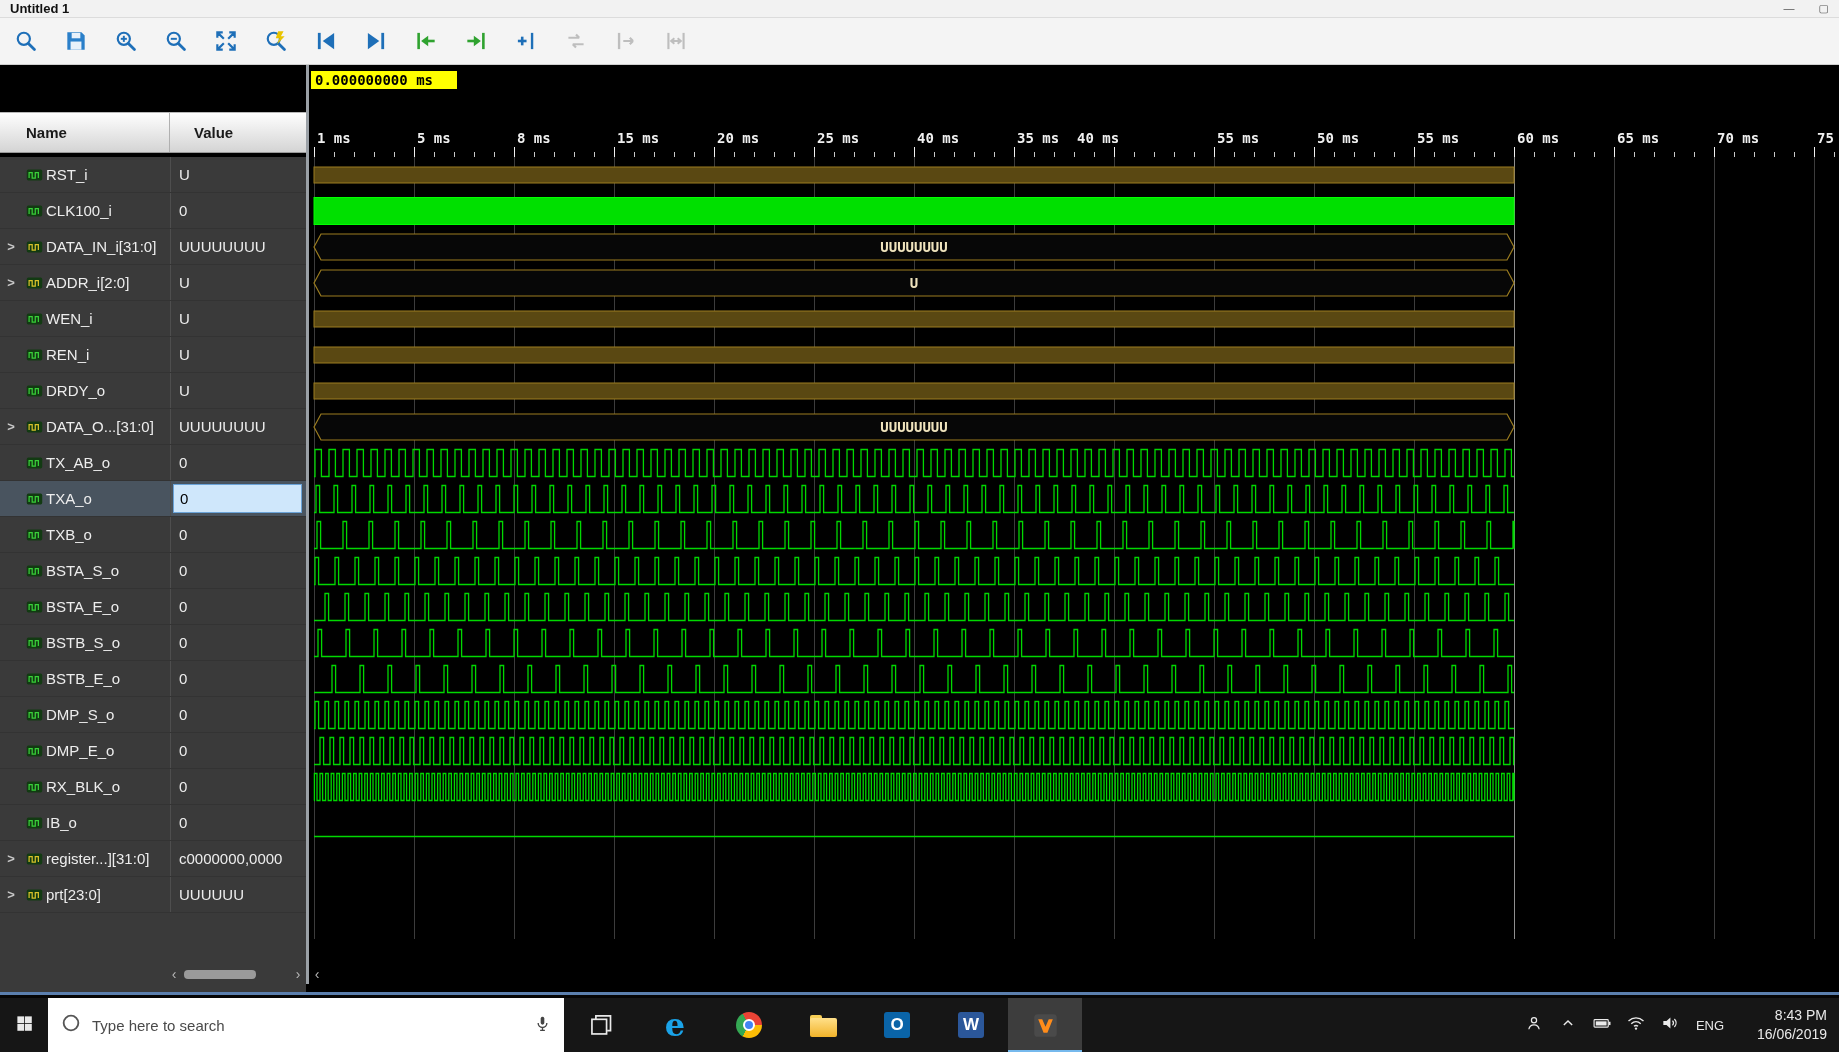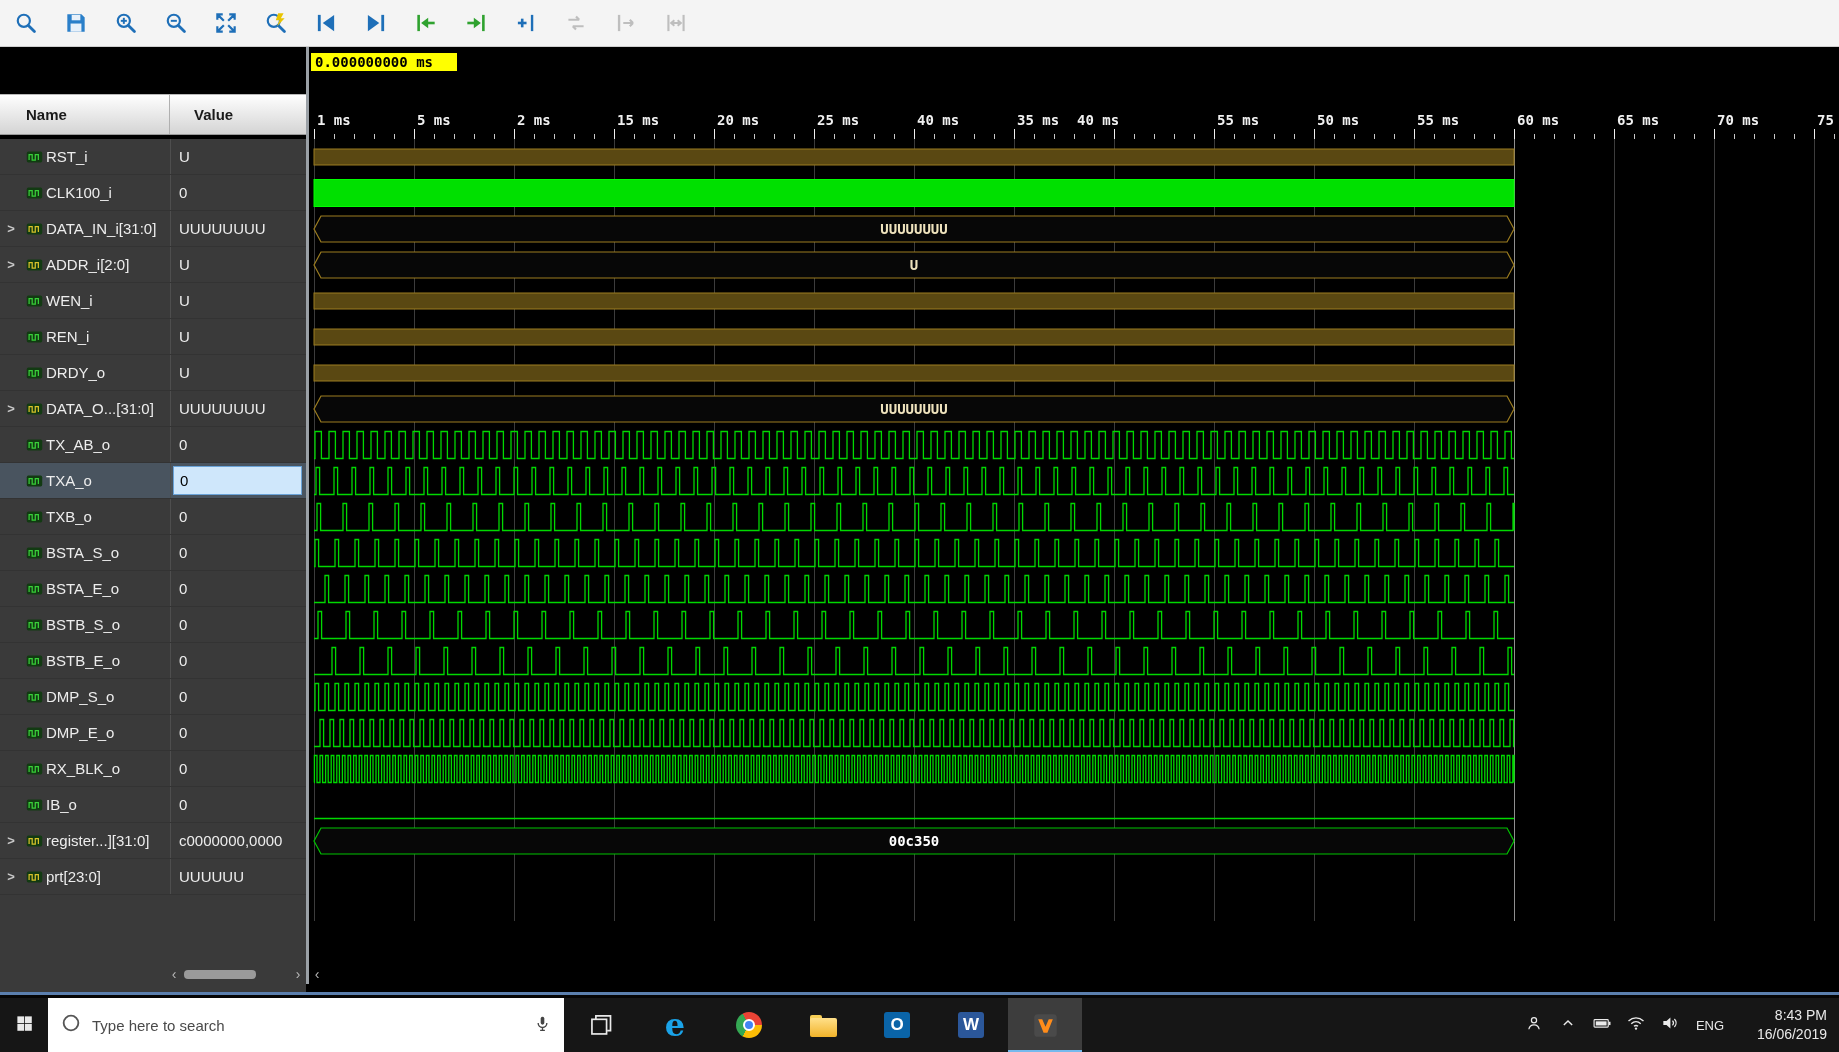--- a/index.html
+++ b/index.html
@@ -98,20 +98,27 @@
   .tray-btn{width:34px;height:54px;display:flex;align-items:center;justify-content:center}
   .tray-btn svg{width:20px;height:20px}
   .lang{width:46px;text-align:center;font-size:13px}
   .clock{width:106px;padding-right:12px;display:flex;flex-direction:column;justify-content:center;align-items:flex-end;font-size:14px;line-height:1.35}
 </style>
 </head>
 <body>
 
 <div class="screen">
 
+  <div class="titlebar">
+    <span class="title">Untitled 1</span>
+    <div class="win-controls">
+      <span>—</span>
+      <span>▢</span>
+    </div>
+  </div>
 
   <div class="toolbar" id="toolbar">
       <div class="tb-btn">
         <svg viewBox="0 0 24 24" xmlns="http://www.w3.org/2000/svg">
           <circle cx="10" cy="10" r="5.6" fill="none" stroke="#1e6fb8" stroke-width="2"></circle>
           <line x1="14.2" y1="14.2" x2="19.8" y2="19.8" stroke="#1e6fb8" stroke-width="2.6" stroke-linecap="round"></line>
         </svg>
       </div>
       <div class="tb-btn">
         <svg viewBox="0 0 24 24" xmlns="http://www.w3.org/2000/svg">
@@ -501,21 +508,21 @@
               <span class="ruler-tick" style="left:25px"></span>
               <span class="ruler-tick" style="left:45px"></span>
               <span class="ruler-tick" style="left:65px"></span>
               <span class="ruler-tick" style="left:85px"></span>
               <span class="ruler-label" style="left:108px">5 ms</span>
               <span class="ruler-tick major" style="left:105px"></span>
               <span class="ruler-tick" style="left:125px"></span>
               <span class="ruler-tick" style="left:145px"></span>
               <span class="ruler-tick" style="left:165px"></span>
               <span class="ruler-tick" style="left:185px"></span>
-              <span class="ruler-label" style="left:208px">2 ms</span>
+              <span class="ruler-label" style="left:208px">8 ms</span>
               <span class="ruler-tick major" style="left:205px"></span>
               <span class="ruler-tick" style="left:225px"></span>
               <span class="ruler-tick" style="left:245px"></span>
               <span class="ruler-tick" style="left:265px"></span>
               <span class="ruler-tick" style="left:285px"></span>
               <span class="ruler-label" style="left:308px">15 ms</span>
               <span class="ruler-tick major" style="left:305px"></span>
               <span class="ruler-tick" style="left:325px"></span>
               <span class="ruler-tick" style="left:345px"></span>
               <span class="ruler-tick" style="left:365px"></span>
@@ -702,26 +709,20 @@
             <div class="wave-row">
               <svg width="1530" height="36" xmlns="http://www.w3.org/2000/svg">
                 <path d="M5 31.5L5.4 31.5L5.4 4.5L8.0 4.5L8.0 31.5L11.0 31.5L11.0 4.5L13.6 4.5L13.6 31.5L16.6 31.5L16.6 4.5L19.2 4.5L19.2 31.5L22.2 31.5L22.2 4.5L24.8 4.5L24.8 31.5L27.8 31.5L27.8 4.5L30.4 4.5L30.4 31.5L33.4 31.5L33.4 4.5L36.0 4.5L36.0 31.5L39.0 31.5L39.0 4.5L41.6 4.5L41.6 31.5L44.6 31.5L44.6 4.5L47.2 4.5L47.2 31.5L50.2 31.5L50.2 4.5L52.8 4.5L52.8 31.5L55.8 31.5L55.8 4.5L58.4 4.5L58.4 31.5L61.4 31.5L61.4 4.5L64.0 4.5L64.0 31.5L67.0 31.5L67.0 4.5L69.6 4.5L69.6 31.5L72.6 31.5L72.6 4.5L75.2 4.5L75.2 31.5L78.2 31.5L78.2 4.5L80.8 4.5L80.8 31.5L83.8 31.5L83.8 4.5L86.4 4.5L86.4 31.5L89.4 31.5L89.4 4.5L92.0 4.5L92.0 31.5L95.0 31.5L95.0 4.5L97.6 4.5L97.6 31.5L100.6 31.5L100.6 4.5L103.2 4.5L103.2 31.5L106.2 31.5L106.2 4.5L108.8 4.5L108.8 31.5L111.8 31.5L111.8 4.5L114.4 4.5L114.4 31.5L117.4 31.5L117.4 4.5L120.0 4.5L120.0 31.5L123.0 31.5L123.0 4.5L125.6 4.5L125.6 31.5L128.6 31.5L128.6 4.5L131.2 4.5L131.2 31.5L134.2 31.5L134.2 4.5L136.8 4.5L136.8 31.5L139.8 31.5L139.8 4.5L142.4 4.5L142.4 31.5L145.4 31.5L145.4 4.5L148.0 4.5L148.0 31.5L151.0 31.5L151.0 4.5L153.6 4.5L153.6 31.5L156.6 31.5L156.6 4.5L159.2 4.5L159.2 31.5L162.2 31.5L162.2 4.5L164.8 4.5L164.8 31.5L167.8 31.5L167.8 4.5L170.4 4.5L170.4 31.5L173.4 31.5L173.4 4.5L176.0 4.5L176.0 31.5L179.0 31.5L179.0 4.5L181.6 4.5L181.6 31.5L184.6 31.5L184.6 4.5L187.2 4.5L187.2 31.5L190.2 31.5L190.2 4.5L192.8 4.5L192.8 31.5L195.8 31.5L195.8 4.5L198.4 4.5L198.4 31.5L201.4 31.5L201.4 4.5L204.0 4.5L204.0 31.5L207.0 31.5L207.0 4.5L209.6 4.5L209.6 31.5L212.6 31.5L212.6 4.5L215.2 4.5L215.2 31.5L218.2 31.5L218.2 4.5L220.8 4.5L220.8 31.5L223.8 31.5L223.8 4.5L226.4 4.5L226.4 31.5L229.4 31.5L229.4 4.5L232.0 4.5L232.0 31.5L235.0 31.5L235.0 4.5L237.6 4.5L237.6 31.5L240.6 31.5L240.6 4.5L243.2 4.5L243.2 31.5L246.2 31.5L246.2 4.5L248.8 4.5L248.8 31.5L251.8 31.5L251.8 4.5L254.4 4.5L254.4 31.5L257.4 31.5L257.4 4.5L260.0 4.5L260.0 31.5L263.0 31.5L263.0 4.5L265.6 4.5L265.6 31.5L268.6 31.5L268.6 4.5L271.2 4.5L271.2 31.5L274.2 31.5L274.2 4.5L276.8 4.5L276.8 31.5L279.8 31.5L279.8 4.5L282.4 4.5L282.4 31.5L285.4 31.5L285.4 4.5L288.0 4.5L288.0 31.5L291.0 31.5L291.0 4.5L293.6 4.5L293.6 31.5L296.6 31.5L296.6 4.5L299.2 4.5L299.2 31.5L302.2 31.5L302.2 4.5L304.8 4.5L304.8 31.5L307.8 31.5L307.8 4.5L310.4 4.5L310.4 31.5L313.4 31.5L313.4 4.5L316.0 4.5L316.0 31.5L319.0 31.5L319.0 4.5L321.6 4.5L321.6 31.5L324.6 31.5L324.6 4.5L327.2 4.5L327.2 31.5L330.2 31.5L330.2 4.5L332.8 4.5L332.8 31.5L335.8 31.5L335.8 4.5L338.4 4.5L338.4 31.5L341.4 31.5L341.4 4.5L344.0 4.5L344.0 31.5L347.0 31.5L347.0 4.5L349.6 4.5L349.6 31.5L352.6 31.5L352.6 4.5L355.2 4.5L355.2 31.5L358.2 31.5L358.2 4.5L360.8 4.5L360.8 31.5L363.8 31.5L363.8 4.5L366.4 4.5L366.4 31.5L369.4 31.5L369.4 4.5L372.0 4.5L372.0 31.5L375.0 31.5L375.0 4.5L377.6 4.5L377.6 31.5L380.6 31.5L380.6 4.5L383.2 4.5L383.2 31.5L386.2 31.5L386.2 4.5L388.8 4.5L388.8 31.5L391.8 31.5L391.8 4.5L394.4 4.5L394.4 31.5L397.4 31.5L397.4 4.5L400.0 4.5L400.0 31.5L403.0 31.5L403.0 4.5L405.6 4.5L405.6 31.5L408.6 31.5L408.6 4.5L411.2 4.5L411.2 31.5L414.2 31.5L414.2 4.5L416.8 4.5L416.8 31.5L419.8 31.5L419.8 4.5L422.4 4.5L422.4 31.5L425.4 31.5L425.4 4.5L428.0 4.5L428.0 31.5L431.0 31.5L431.0 4.5L433.6 4.5L433.6 31.5L436.6 31.5L436.6 4.5L439.2 4.5L439.2 31.5L442.2 31.5L442.2 4.5L444.8 4.5L444.8 31.5L447.8 31.5L447.8 4.5L450.4 4.5L450.4 31.5L453.4 31.5L453.4 4.5L456.0 4.5L456.0 31.5L459.0 31.5L459.0 4.5L461.6 4.5L461.6 31.5L464.6 31.5L464.6 4.5L467.2 4.5L467.2 31.5L470.2 31.5L470.2 4.5L472.8 4.5L472.8 31.5L475.8 31.5L475.8 4.5L478.4 4.5L478.4 31.5L481.4 31.5L481.4 4.5L484.0 4.5L484.0 31.5L487.0 31.5L487.0 4.5L489.6 4.5L489.6 31.5L492.6 31.5L492.6 4.5L495.2 4.5L495.2 31.5L498.2 31.5L498.2 4.5L500.8 4.5L500.8 31.5L503.8 31.5L503.8 4.5L506.4 4.5L506.4 31.5L509.4 31.5L509.4 4.5L512.0 4.5L512.0 31.5L515.0 31.5L515.0 4.5L517.6 4.5L517.6 31.5L520.6 31.5L520.6 4.5L523.2 4.5L523.2 31.5L526.2 31.5L526.2 4.5L528.8 4.5L528.8 31.5L531.8 31.5L531.8 4.5L534.4 4.5L534.4 31.5L537.4 31.5L537.4 4.5L540.0 4.5L540.0 31.5L543.0 31.5L543.0 4.5L545.6 4.5L545.6 31.5L548.6 31.5L548.6 4.5L551.2 4.5L551.2 31.5L554.2 31.5L554.2 4.5L556.8 4.5L556.8 31.5L559.8 31.5L559.8 4.5L562.4 4.5L562.4 31.5L565.4 31.5L565.4 4.5L568.0 4.5L568.0 31.5L571.0 31.5L571.0 4.5L573.6 4.5L573.6 31.5L576.6 31.5L576.6 4.5L579.2 4.5L579.2 31.5L582.2 31.5L582.2 4.5L584.8 4.5L584.8 31.5L587.8 31.5L587.8 4.5L590.4 4.5L590.4 31.5L593.4 31.5L593.4 4.5L596.0 4.5L596.0 31.5L599.0 31.5L599.0 4.5L601.6 4.5L601.6 31.5L604.6 31.5L604.6 4.5L607.2 4.5L607.2 31.5L610.2 31.5L610.2 4.5L612.8 4.5L612.8 31.5L615.8 31.5L615.8 4.5L618.4 4.5L618.4 31.5L621.4 31.5L621.4 4.5L624.0 4.5L624.0 31.5L627.0 31.5L627.0 4.5L629.6 4.5L629.6 31.5L632.6 31.5L632.6 4.5L635.2 4.5L635.2 31.5L638.2 31.5L638.2 4.5L640.8 4.5L640.8 31.5L643.8 31.5L643.8 4.5L646.4 4.5L646.4 31.5L649.4 31.5L649.4 4.5L652.0 4.5L652.0 31.5L655.0 31.5L655.0 4.5L657.6 4.5L657.6 31.5L660.6 31.5L660.6 4.5L663.2 4.5L663.2 31.5L666.2 31.5L666.2 4.5L668.8 4.5L668.8 31.5L671.8 31.5L671.8 4.5L674.4 4.5L674.4 31.5L677.4 31.5L677.4 4.5L680.0 4.5L680.0 31.5L683.0 31.5L683.0 4.5L685.6 4.5L685.6 31.5L688.6 31.5L688.6 4.5L691.2 4.5L691.2 31.5L694.2 31.5L694.2 4.5L696.8 4.5L696.8 31.5L699.8 31.5L699.8 4.5L702.4 4.5L702.4 31.5L705.4 31.5L705.4 4.5L708.0 4.5L708.0 31.5L711.0 31.5L711.0 4.5L713.6 4.5L713.6 31.5L716.6 31.5L716.6 4.5L719.2 4.5L719.2 31.5L722.2 31.5L722.2 4.5L724.8 4.5L724.8 31.5L727.8 31.5L727.8 4.5L730.4 4.5L730.4 31.5L733.4 31.5L733.4 4.5L736.0 4.5L736.0 31.5L739.0 31.5L739.0 4.5L741.6 4.5L741.6 31.5L744.6 31.5L744.6 4.5L747.2 4.5L747.2 31.5L750.2 31.5L750.2 4.5L752.8 4.5L752.8 31.5L755.8 31.5L755.8 4.5L758.4 4.5L758.4 31.5L761.4 31.5L761.4 4.5L764.0 4.5L764.0 31.5L767.0 31.5L767.0 4.5L769.6 4.5L769.6 31.5L772.6 31.5L772.6 4.5L775.2 4.5L775.2 31.5L778.2 31.5L778.2 4.5L780.8 4.5L780.8 31.5L783.8 31.5L783.8 4.5L786.4 4.5L786.4 31.5L789.4 31.5L789.4 4.5L792.0 4.5L792.0 31.5L795.0 31.5L795.0 4.5L797.6 4.5L797.6 31.5L800.6 31.5L800.6 4.5L803.2 4.5L803.2 31.5L806.2 31.5L806.2 4.5L808.8 4.5L808.8 31.5L811.8 31.5L811.8 4.5L814.4 4.5L814.4 31.5L817.4 31.5L817.4 4.5L820.0 4.5L820.0 31.5L823.0 31.5L823.0 4.5L825.6 4.5L825.6 31.5L828.6 31.5L828.6 4.5L831.2 4.5L831.2 31.5L834.2 31.5L834.2 4.5L836.8 4.5L836.8 31.5L839.8 31.5L839.8 4.5L842.4 4.5L842.4 31.5L845.4 31.5L845.4 4.5L848.0 4.5L848.0 31.5L851.0 31.5L851.0 4.5L853.6 4.5L853.6 31.5L856.6 31.5L856.6 4.5L859.2 4.5L859.2 31.5L862.2 31.5L862.2 4.5L864.8 4.5L864.8 31.5L867.8 31.5L867.8 4.5L870.4 4.5L870.4 31.5L873.4 31.5L873.4 4.5L876.0 4.5L876.0 31.5L879.0 31.5L879.0 4.5L881.6 4.5L881.6 31.5L884.6 31.5L884.6 4.5L887.2 4.5L887.2 31.5L890.2 31.5L890.2 4.5L892.8 4.5L892.8 31.5L895.8 31.5L895.8 4.5L898.4 4.5L898.4 31.5L901.4 31.5L901.4 4.5L904.0 4.5L904.0 31.5L907.0 31.5L907.0 4.5L909.6 4.5L909.6 31.5L912.6 31.5L912.6 4.5L915.2 4.5L915.2 31.5L918.2 31.5L918.2 4.5L920.8 4.5L920.8 31.5L923.8 31.5L923.8 4.5L926.4 4.5L926.4 31.5L929.4 31.5L929.4 4.5L932.0 4.5L932.0 31.5L935.0 31.5L935.0 4.5L937.6 4.5L937.6 31.5L940.6 31.5L940.6 4.5L943.2 4.5L943.2 31.5L946.2 31.5L946.2 4.5L948.8 4.5L948.8 31.5L951.8 31.5L951.8 4.5L954.4 4.5L954.4 31.5L957.4 31.5L957.4 4.5L960.0 4.5L960.0 31.5L963.0 31.5L963.0 4.5L965.6 4.5L965.6 31.5L968.6 31.5L968.6 4.5L971.2 4.5L971.2 31.5L974.2 31.5L974.2 4.5L976.8 4.5L976.8 31.5L979.8 31.5L979.8 4.5L982.4 4.5L982.4 31.5L985.4 31.5L985.4 4.5L988.0 4.5L988.0 31.5L991.0 31.5L991.0 4.5L993.6 4.5L993.6 31.5L996.6 31.5L996.6 4.5L999.2 4.5L999.2 31.5L1002.2 31.5L1002.2 4.5L1004.8 4.5L1004.8 31.5L1007.8 31.5L1007.8 4.5L1010.4 4.5L1010.4 31.5L1013.4 31.5L1013.4 4.5L1016.0 4.5L1016.0 31.5L1019.0 31.5L1019.0 4.5L1021.6 4.5L1021.6 31.5L1024.6 31.5L1024.6 4.5L1027.2 4.5L1027.2 31.5L1030.2 31.5L1030.2 4.5L1032.8 4.5L1032.8 31.5L1035.8 31.5L1035.8 4.5L1038.4 4.5L1038.4 31.5L1041.4 31.5L1041.4 4.5L1044.0 4.5L1044.0 31.5L1047.0 31.5L1047.0 4.5L1049.6 4.5L1049.6 31.5L1052.6 31.5L1052.6 4.5L1055.2 4.5L1055.2 31.5L1058.2 31.5L1058.2 4.5L1060.8 4.5L1060.8 31.5L1063.8 31.5L1063.8 4.5L1066.4 4.5L1066.4 31.5L1069.4 31.5L1069.4 4.5L1072.0 4.5L1072.0 31.5L1075.0 31.5L1075.0 4.5L1077.6 4.5L1077.6 31.5L1080.6 31.5L1080.6 4.5L1083.2 4.5L1083.2 31.5L1086.2 31.5L1086.2 4.5L1088.8 4.5L1088.8 31.5L1091.8 31.5L1091.8 4.5L1094.4 4.5L1094.4 31.5L1097.4 31.5L1097.4 4.5L1100.0 4.5L1100.0 31.5L1103.0 31.5L1103.0 4.5L1105.6 4.5L1105.6 31.5L1108.6 31.5L1108.6 4.5L1111.2 4.5L1111.2 31.5L1114.2 31.5L1114.2 4.5L1116.8 4.5L1116.8 31.5L1119.8 31.5L1119.8 4.5L1122.4 4.5L1122.4 31.5L1125.4 31.5L1125.4 4.5L1128.0 4.5L1128.0 31.5L1131.0 31.5L1131.0 4.5L1133.6 4.5L1133.6 31.5L1136.6 31.5L1136.6 4.5L1139.2 4.5L1139.2 31.5L1142.2 31.5L1142.2 4.5L1144.8 4.5L1144.8 31.5L1147.8 31.5L1147.8 4.5L1150.4 4.5L1150.4 31.5L1153.4 31.5L1153.4 4.5L1156.0 4.5L1156.0 31.5L1159.0 31.5L1159.0 4.5L1161.6 4.5L1161.6 31.5L1164.6 31.5L1164.6 4.5L1167.2 4.5L1167.2 31.5L1170.2 31.5L1170.2 4.5L1172.8 4.5L1172.8 31.5L1175.8 31.5L1175.8 4.5L1178.4 4.5L1178.4 31.5L1181.4 31.5L1181.4 4.5L1184.0 4.5L1184.0 31.5L1187.0 31.5L1187.0 4.5L1189.6 4.5L1189.6 31.5L1192.6 31.5L1192.6 4.5L1195.2 4.5L1195.2 31.5L1198.2 31.5L1198.2 4.5L1200.8 4.5L1200.8 31.5L1203.8 31.5L1203.8 4.5L1205.0 4.5L1205.0 31.5L1205 31.5" fill="none" stroke="#00d800" stroke-width="1.3"></path>
               </svg>
             </div>
             <div class="wave-row">
               <svg width="1530" height="36" xmlns="http://www.w3.org/2000/svg">
                 <line x1="5" y1="31.5" x2="1205" y2="31.5" stroke="#00d800" stroke-width="1.5"></line>
               </svg>
             </div>
-            <div class="wave-row">
-              <svg width="1530" height="36" xmlns="http://www.w3.org/2000/svg">
-                <path d="M5 18 L12 5 H1198 L1205 18 L1198 31 H12 Z" fill="#070707" stroke="#00c400" stroke-width="1.2"></path>
-                <text x="605" y="22.5" text-anchor="middle" font-family="DejaVu Sans Mono, monospace" font-size="14" font-weight="bold" fill="#ffffff">00c350</text>
-              </svg>
-            </div>
           </div>
       </div>
 
     </div>
 
     <div class="scroll-strip">
       <div class="strip-left">
         <div class="strip-name-pad"></div>
         <span class="arrow">‹</span>
         <div class="track">

